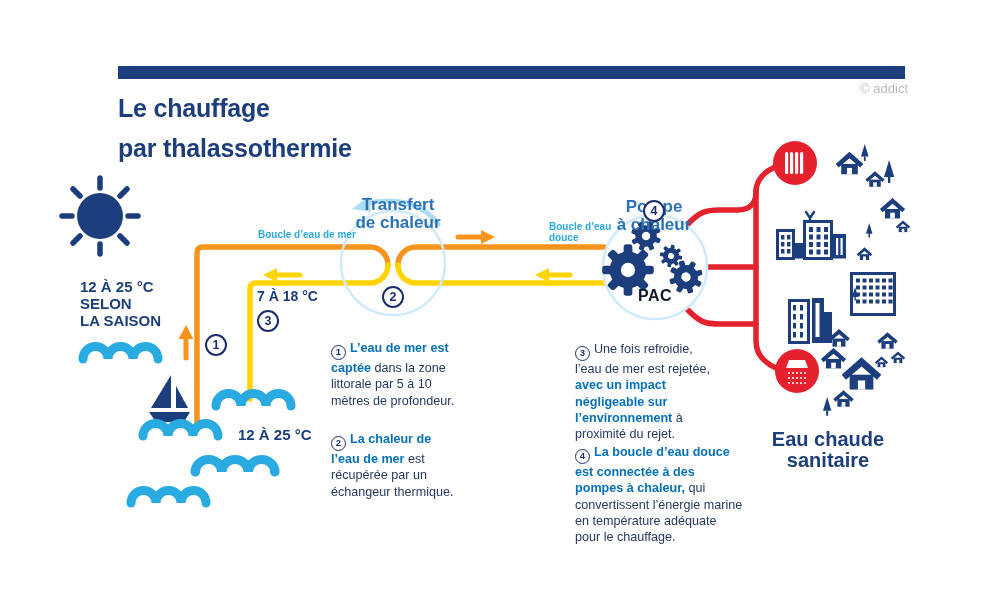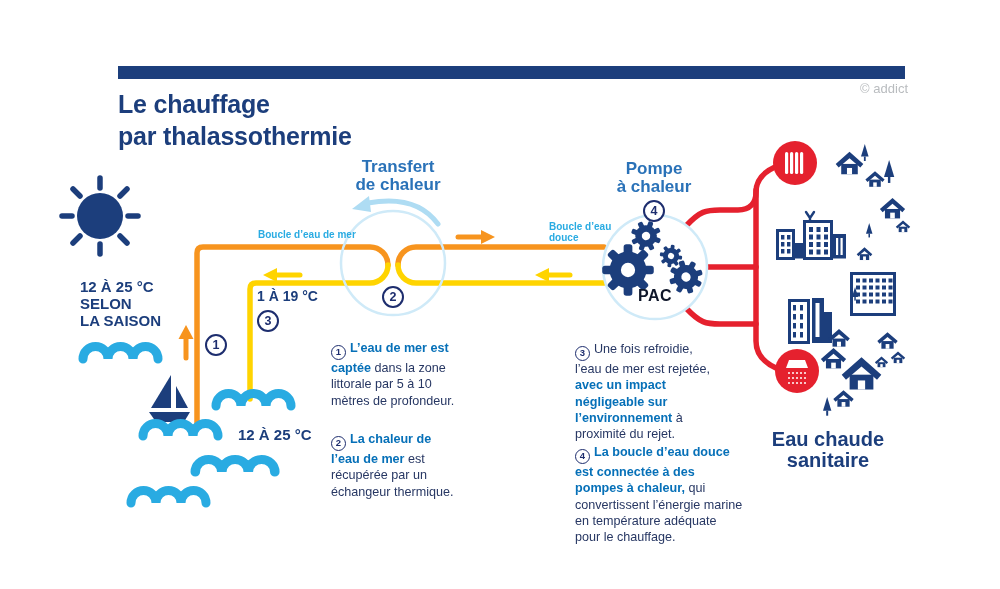--- a/index.html
+++ b/index.html
@@ -2,22 +2,22 @@
 <html><head>
 <meta charset="utf-8">
 <style>
   html,body{margin:0;padding:0;background:#fff;}
   #stage{position:relative;width:1000px;height:589px;background:#fff;overflow:hidden;
          font-family:"Liberation Sans", sans-serif;}
   .abs{position:absolute;}
   .pre{white-space:pre-line;}
   #topbar{left:118px;top:66px;width:787px;height:13px;background:#1c3e7c;}
   #credit{left:858px;top:81px;width:50px;font-size:13px;color:#b9bcbf;text-align:right;}
-  #title{left:118px;top:88px;font-size:25px;line-height:32px;font-weight:600;color:#1c3e7c;letter-spacing:-.2px;}
-  .section-heading{font-size:17px;line-height:18px;font-weight:600;color:#2a72b8;text-align:center;}
+  #title{left:118px;top:88px;font-size:25px;line-height:40px;font-weight:600;color:#1c3e7c;letter-spacing:-.2px;}
+  .section-heading{font-size:17px;line-height:18px;font-weight:600;color:#2a72b8;text-align:center;margin-top:38px;}
   #transfert-heading{left:336px;top:158px;width:124px;}
   #pompe-heading{left:592px;top:160px;width:124px;}
   .dest-heading{font-size:20px;font-weight:600;color:#1c3e7c;text-align:center;line-height:21px;}
   #chauffage-heading{left:763px;top:106px;width:124px;}
   #eauchaude-heading{left:760px;top:429px;width:136px;}
   .boucle{font-size:10px;line-height:11px;color:#29abe2;font-weight:600;}
   #boucle-mer{left:258px;top:229px;}
   #boucle-douce{left:549px;top:221px;}
   .temp{font-size:15px;line-height:17px;font-weight:bold;color:#1c3e7c;}
   #temp-saison{left:80px;top:278px;}
@@ -282,21 +282,21 @@
   <div id="pompe-heading" class="abs pre section-heading">Pompe
 à chaleur</div>
   <div id="eauchaude-heading" class="abs pre dest-heading">Eau chaude
 sanitaire</div>
   <div id="boucle-mer" class="abs boucle">Boucle d’eau de mer</div>
   <div id="boucle-douce" class="abs pre boucle">Boucle d’eau
 douce</div>
   <div id="temp-saison" class="abs pre temp">12 À 25 °C
 SELON
 LA SAISON</div>
-  <div id="temp-retour" class="abs temp">1 À 19 °C</div>
+  <div id="temp-retour" class="abs temp">7 À 18 °C</div>
   <div id="temp-mer" class="abs temp">12 À 25 °C</div>
   <div id="pac-label" class="abs">PAC</div>
 
   <div id="badge1" class="abs dbadge">1</div>
   <div id="badge2" class="abs dbadge">2</div>
   <div id="badge3" class="abs dbadge">3</div>
   <div id="badge4" class="abs dbadge">4</div>
 
   <div id="step1" class="abs step"><span class="ibadge">1</span><span class="seg-b">L’eau de mer est captée</span><span class="seg-n"> dans la zone littorale par 5 à 10 mètres de profondeur.</span></div>
   <div id="step2" class="abs step"><span class="ibadge">2</span><span class="seg-b">La chaleur de l’eau de mer</span><span class="seg-n"> est récupérée par un échangeur thermique.</span></div>

